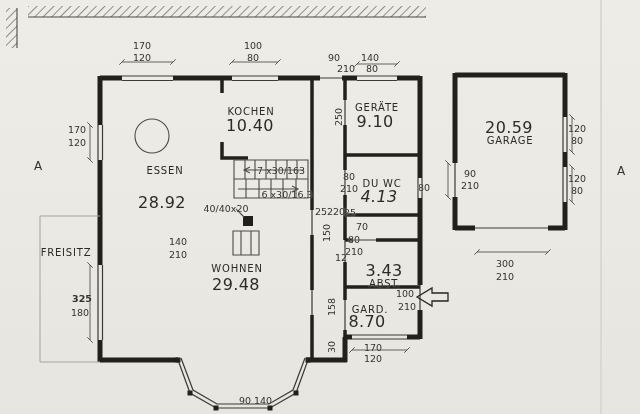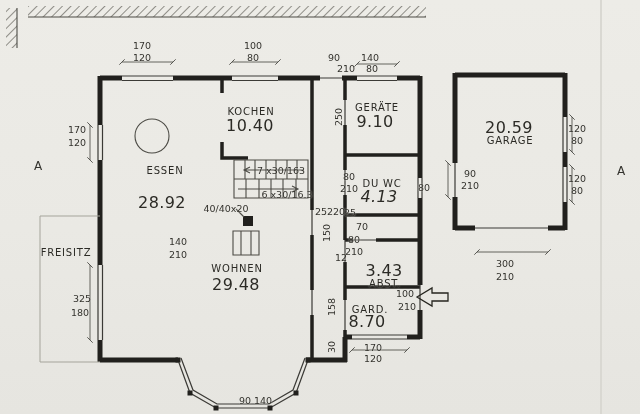--- a/index.html
+++ b/index.html
@@ -183,21 +183,21 @@
       <span class="lbl dim" style="left: 350px; top: 212px; transform: translate(-50%, -50%) rotate(0deg);">25</span>
       <span class="lbl dim" style="left: 362px; top: 212px; transform: translate(-50%, -50%) rotate(0deg); margin-top: 14px;">70</span>
       <span class="lbl dim" style="left: 326px; top: 233px; transform: translate(-50%, -50%) rotate(-90deg);">150</span>
       <span class="lbl dim" style="left: 178px; top: 241px; transform: translate(-50%, -50%) rotate(0deg);">140</span>
       <span class="lbl dim" style="left: 178px; top: 254px; transform: translate(-50%, -50%) rotate(0deg);">210</span>
       <span class="lbl dim" style="left: 354px; top: 239px; transform: translate(-50%, -50%) rotate(0deg);">80</span>
       <span class="lbl dim" style="left: 354px; top: 251px; transform: translate(-50%, -50%) rotate(0deg);">210</span>
       <span class="lbl dim" style="left: 341px; top: 257px; transform: translate(-50%, -50%) rotate(0deg); text-align: center;">12</span>
       <span class="lbl dim" style="left: 505px; top: 263px; transform: translate(-50%, -50%) rotate(0deg);">300</span>
       <span class="lbl dim" style="left: 505px; top: 276px; transform: translate(-50%, -50%) rotate(0deg);">210</span>
-      <span class="lbl dim" style="left: 82px; top: 298px; transform: translate(-50%, -50%) rotate(0deg);">325</span>
+      <span class="lbl dim" style="left: 82px; top: 298px; transform: translate(-50%, -50%) rotate(0deg); font-weight: bold;">325</span>
       <span class="lbl dim" style="left: 80px; top: 312px; transform: translate(-50%, -50%) rotate(0deg);">180</span>
       <span class="lbl dim" style="left: 405px; top: 293px; transform: translate(-50%, -50%) rotate(0deg);">100</span>
       <span class="lbl dim" style="left: 407px; top: 306px; transform: translate(-50%, -50%) rotate(0deg);">210</span>
       <span class="lbl dim" style="left: 331px; top: 307px; transform: translate(-50%, -50%) rotate(-90deg);">158</span>
       <span class="lbl dim" style="left: 331px; top: 347px; transform: translate(-50%, -50%) rotate(-90deg);">30</span>
       <span class="lbl dim" style="left: 373px; top: 347px; transform: translate(-50%, -50%) rotate(0deg);">170</span>
       <span class="lbl dim" style="left: 373px; top: 358px; transform: translate(-50%, -50%) rotate(0deg);">120</span>
       <span class="lbl dim" style="left: 245px; top: 400px; transform: translate(-50%, -50%) rotate(0deg);">90</span>
       <span class="lbl dim" style="left: 263px; top: 400px; transform: translate(-50%, -50%) rotate(0deg);">140</span>
       <span class="lbl marker" style="left: 38px; top: 166px; transform: translate(-50%, -50%) rotate(0deg);">A</span>

